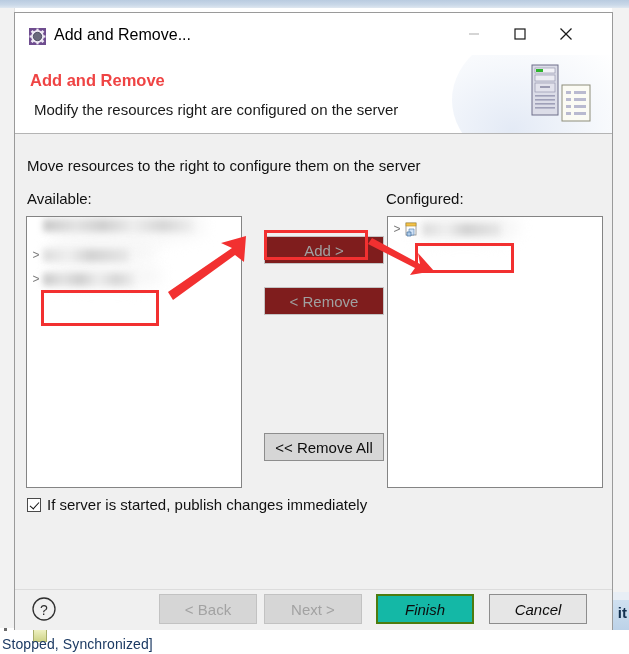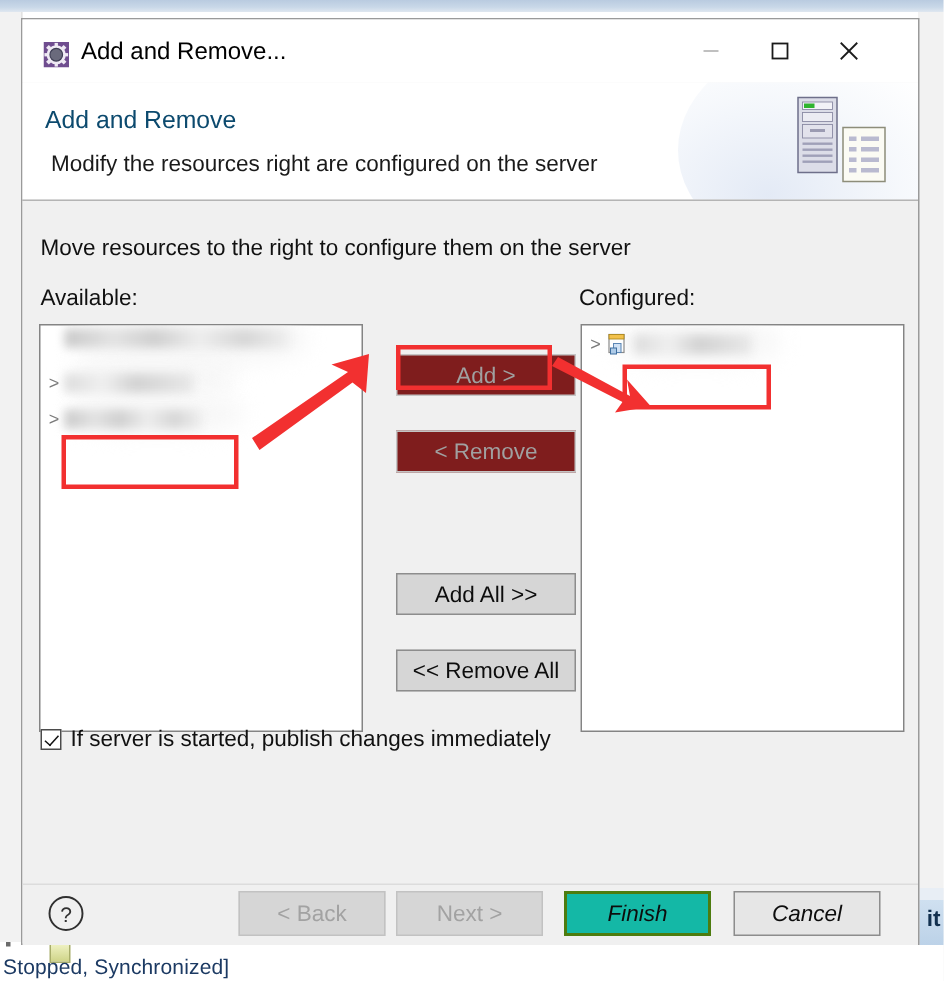--- a/index.html
+++ b/index.html
@@ -140,22 +140,22 @@
     position: absolute;
     right: -40px; top: -30px;
     width: 200px; height: 150px;
     background: radial-gradient(ellipse at 30% 70%, rgba(226,233,245,0.95) 0%, rgba(240,244,250,0.6) 45%, rgba(255,255,255,0) 72%);
     border-radius: 50%;
   }
   .banner-title {
     position: absolute;
     left: 15px; top: 16px;
     font-size: 16.5px;
-    font-weight: normal;
-    color: #0c4a6e;
+    font-weight: bold;
+    color: #ef4444;
   }
   .banner-sub {
     position: absolute;
     left: 19px; top: 46px;
     font-size: 15px;
     color: #1a1a1a;
   }
   .banner-art {
     position: absolute;
     right: 12px; top: 6px;
@@ -249,21 +249,21 @@
   }
   .mid-btn.enabled {
     background: #d6d6d6;
     border: 1px solid #8d8d8d;
     color: #0d0d0d;
   }
 
   
   .chk-row {
     position: absolute;
-    left: 12px; top: 350px;
+    left: 12px; top: 362px;
     display: flex;
     align-items: center;
   }
   .chk-box {
     width: 14px; height: 14px;
     border: 1px solid #4b4b4b;
     background: #ffffff;
     box-sizing: border-box;
     position: relative;
     flex: 0 0 auto;
@@ -474,23 +474,20 @@
           <span class="blur-label blur-b" style="width:78px;"></span>
         </div>
       </div>
 
       <div class="mid-btn" style="top:102px;">
         <span>Add &gt;</span>
       </div>
       <div class="mid-btn" style="top:153px;">
         <span>&lt; Remove</span>
       </div>
-      <div class="mid-btn enabled" style="top:248px;">
-        <span>Add All &gt;&gt;</span>
-      </div>
       <div class="mid-btn enabled" style="top:299px;">
         <span>&lt;&lt; Remove All</span>
       </div>
 
       <div class="chk-row">
         <span class="chk-box"></span>
         <span class="chk-label">If server is started, publish changes immediately</span>
       </div>
     </div>
 

